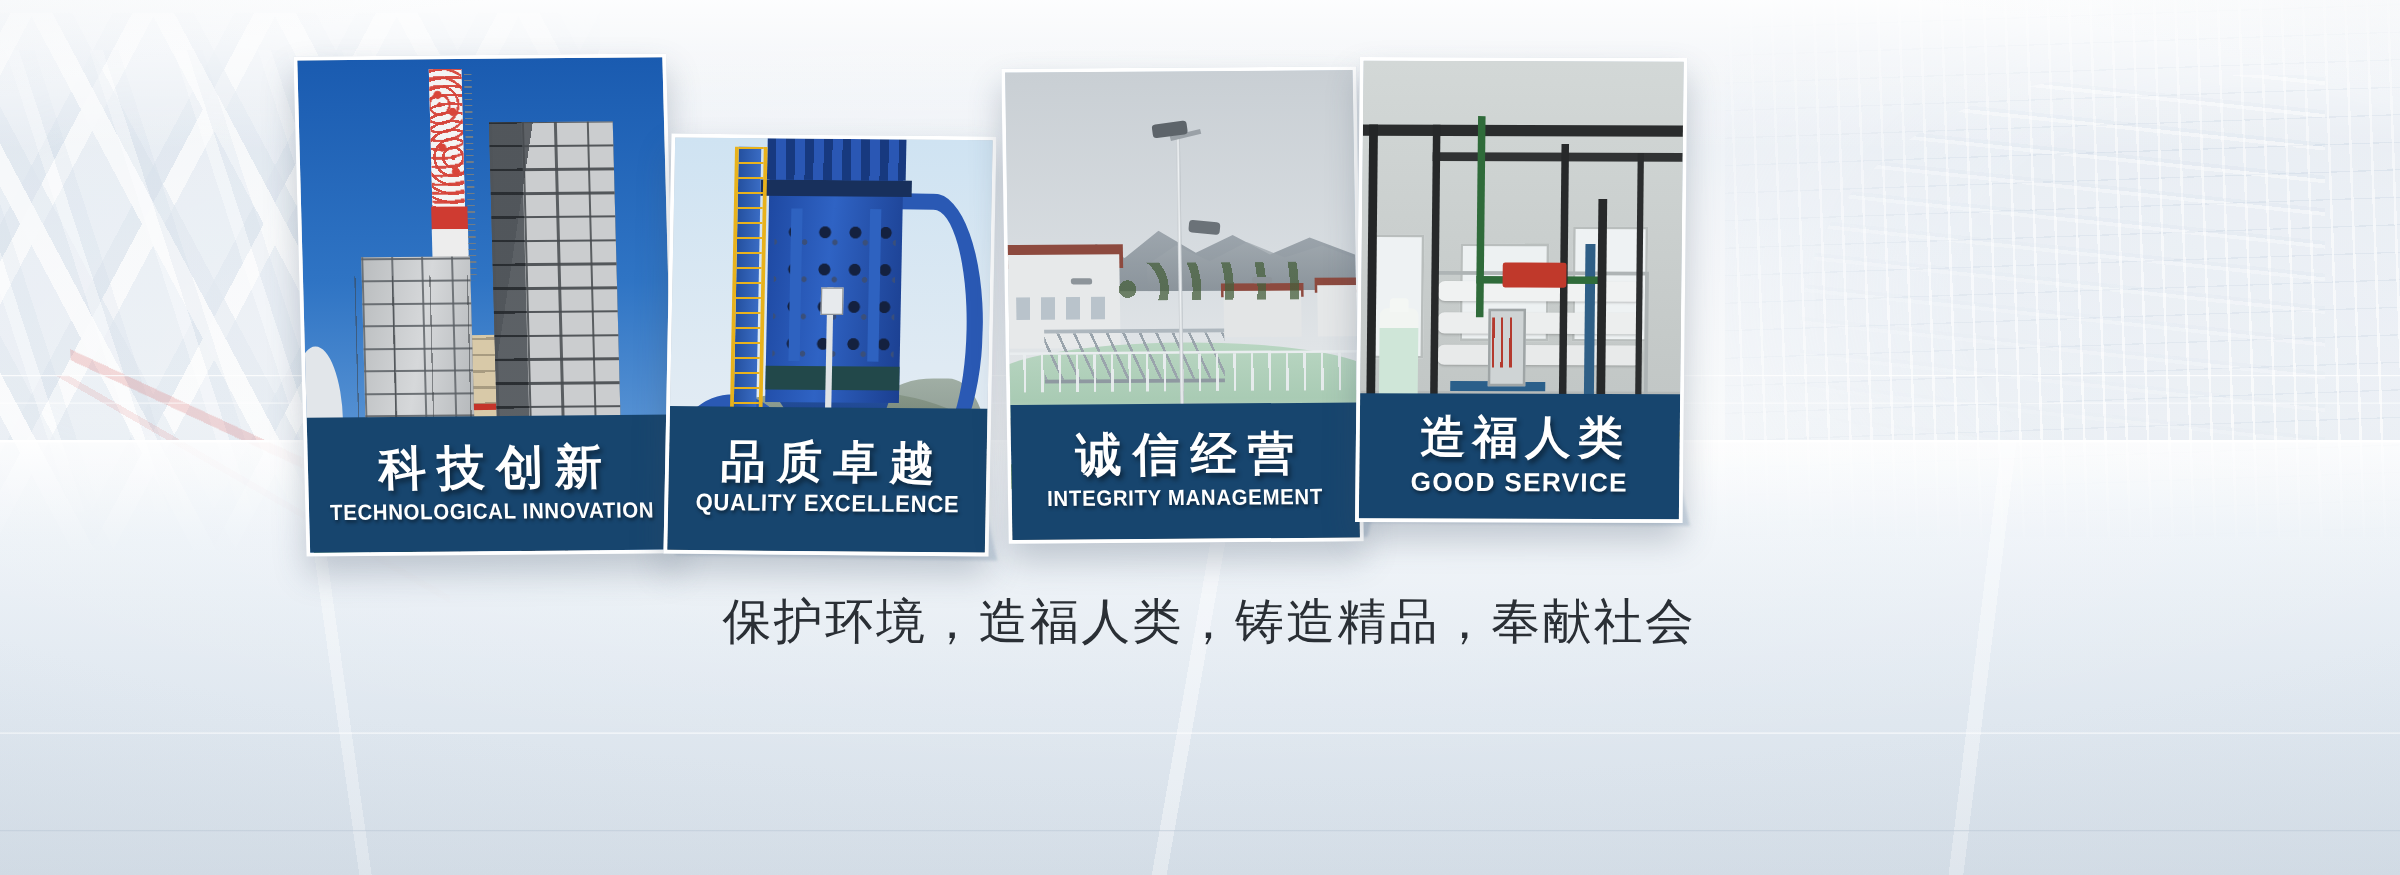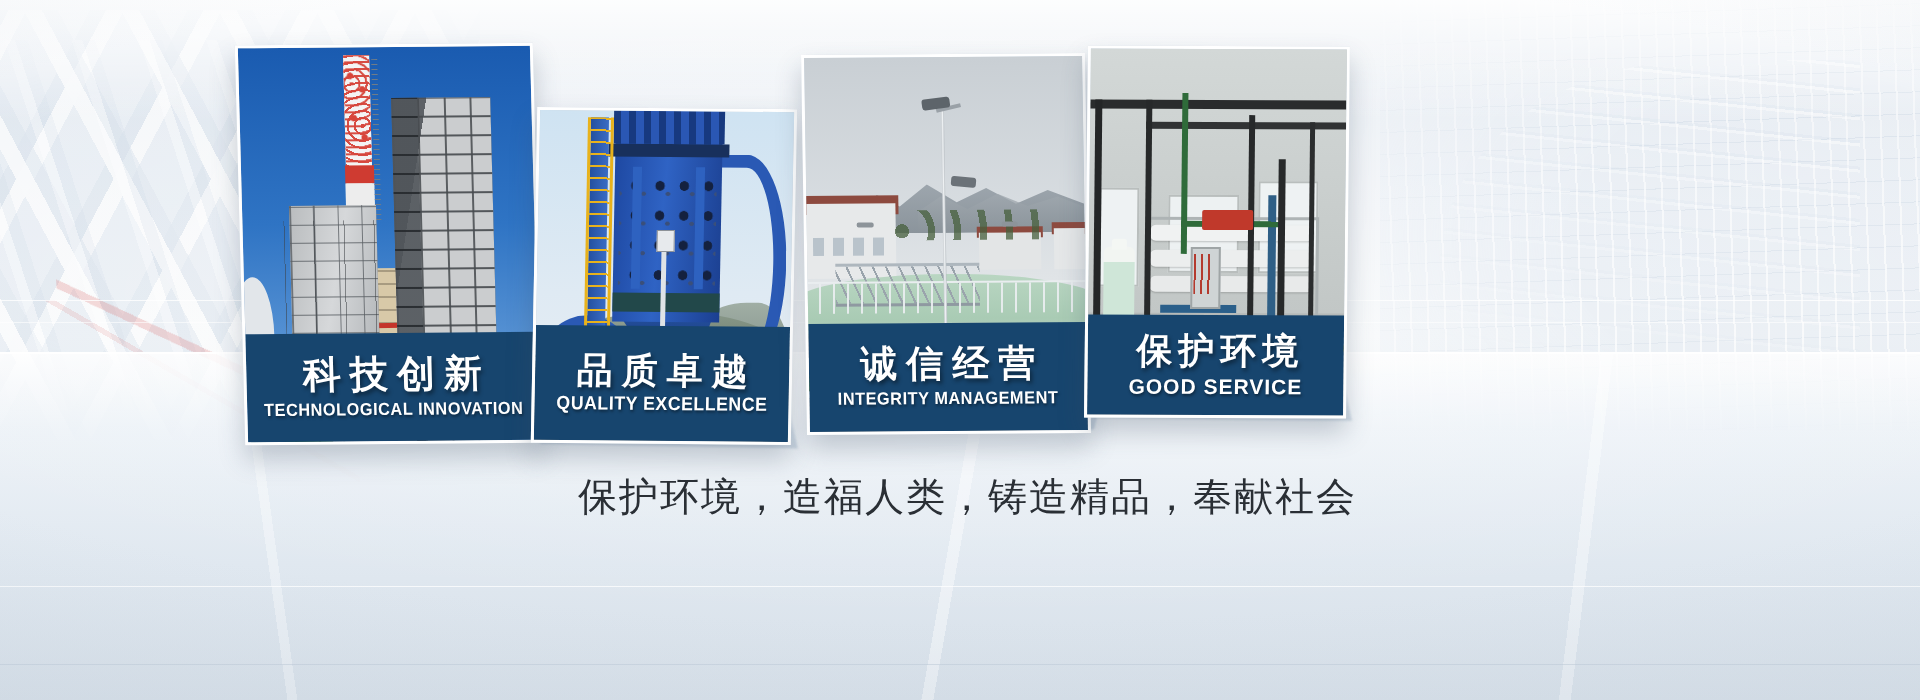--- a/index.html
+++ b/index.html
@@ -443,21 +443,21 @@
         <div class="p4-v1"></div>
         <div class="p4-v2"></div>
         <div class="p4-v3"></div>
         <div class="p4-v4"></div>
         <div class="p4-v5"></div>
         <div class="p4-panel"></div>
         <div class="p4-gauges"></div>
         <div class="p4-sign"></div>
       </div>
       <div class="caption">
-        <div class="cap-cn">保护环境</div>
+        <div class="cap-cn">造福人类</div>
         <div class="cap-en">GOOD SERVICE</div>
       </div>
     </div>
 
   </div>
 
   <div class="tagline">保护环境，造福人类，铸造精品，奉献社会</div>
 
 </div>
 

